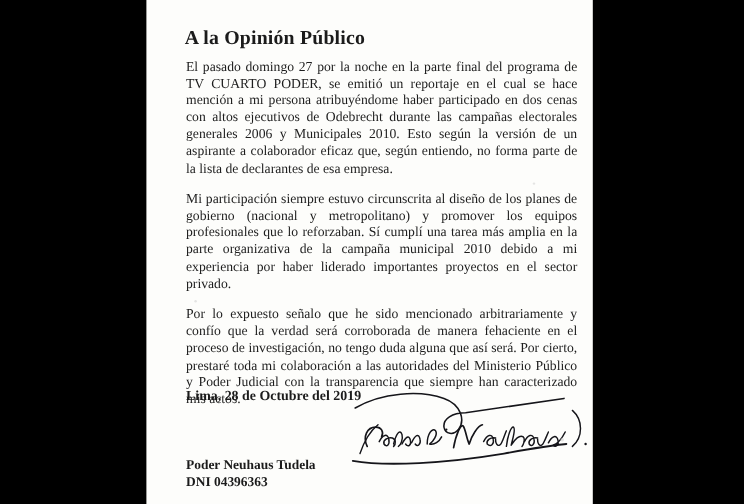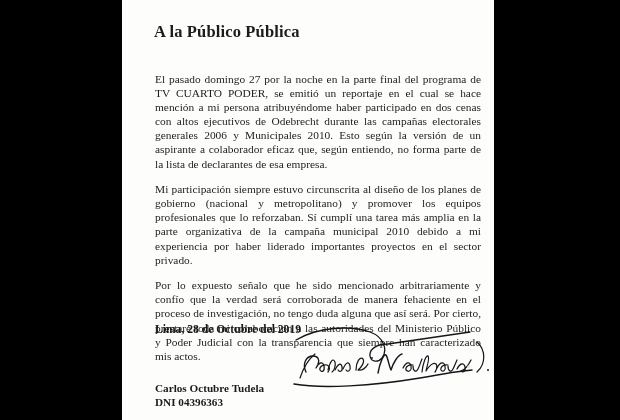--- a/index.html
+++ b/index.html
@@ -51,21 +51,20 @@
     font-weight: bold;
     letter-spacing: 0.15px;
     white-space: nowrap;
   }
 
   #body-copy {
     position: absolute;
     top: 49px;
     left: 33px;
     width: 326px;
-    margin-top: 23px;
   }
   .para {
     margin: 0 0 11.5px 0;
     font-size: 11.4px;
     line-height: 14.1px;
     text-align: justify;
     text-justify: inter-word;
     color: #1d1d1d;
   }
 
@@ -119,21 +118,21 @@
 </head>
 <body>
 
 <div id="viewport">
 
   <div class="letterbox left"></div>
   <div class="letterbox right"></div>
 
   <div id="page">
 
-    <h1 id="doc-title">A la Público Pública</h1>
+    <h1 id="doc-title">A la Opinión Público</h1>
 
     <div id="body-copy">
       <p class="para">El pasado domingo 27 por la noche en la parte final del programa de TV CUARTO PODER, se emitió un reportaje en el cual se hace mención a mi persona atribuyéndome haber participado en dos cenas con altos ejecutivos de Odebrecht durante las campañas electorales generales 2006 y Municipales 2010. Esto según la versión de un aspirante a colaborador eficaz que, según entiendo, no forma parte de la lista de declarantes de esa empresa.</p>
       <p class="para">Mi participación siempre estuvo circunscrita al diseño de los planes de gobierno (nacional y metropolitano) y promover los equipos profesionales que lo reforzaban. Sí cumplí una tarea más amplia en la parte organizativa de la campaña municipal 2010 debido a mi experiencia por haber liderado importantes proyectos en el sector privado.</p>
       <p class="para">Por lo expuesto señalo que he sido mencionado arbitrariamente y confío que la verdad será corroborada de manera fehaciente en el proceso de investigación, no tengo duda alguna que así será. Por cierto, prestaré toda mi colaboración a las autoridades del Ministerio Público y Poder Judicial con la transparencia que siempre han caracterizado mis actos.</p>
     </div>
 
     <div id="date-line">Lima, 28 de Octubre del 2019</div>
 
     <div id="signature-area">
@@ -163,20 +162,20 @@
           <path d="M165 43 C168 37 172 36 173 41 C174 45 171 47 169 45 C172 44 176 40 179 34" stroke-width="1.25"></path>
 
           <path d="M185 16 C194 24 194 38 185 46" stroke-width="1.2"></path>
           <circle cx="196" cy="44" r="1" fill="#15151a" stroke="none"></circle>
 
           <path d="M2 58 C30 63 80 60 128 52 C150 48 168 45 180 44" stroke-width="1.5"></path>
         </g>
       </svg>
     </div>
 
-    <div id="signer-name">Carlos Octubre Tudela</div>
+    <div id="signer-name">Poder Neuhaus Tudela</div>
     <div id="signer-dni">DNI 04396363</div>
 
     <div class="speck" style="top:152px; left:322px; width:2px; height:2px;"></div>
     <div class="speck" style="top:365px; left:345px; width:3px; height:3px;"></div>
     <div class="speck" style="top:250px; left:40px; width:2px; height:2px;"></div>
   </div>
 </div>
 
 </body></html>

